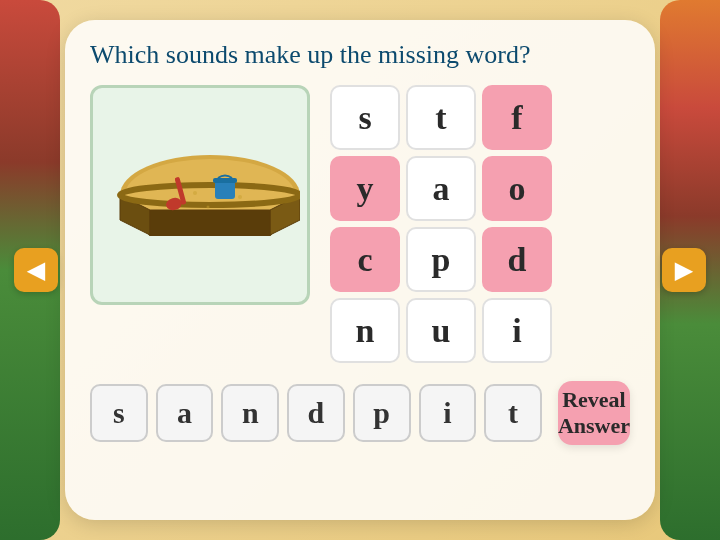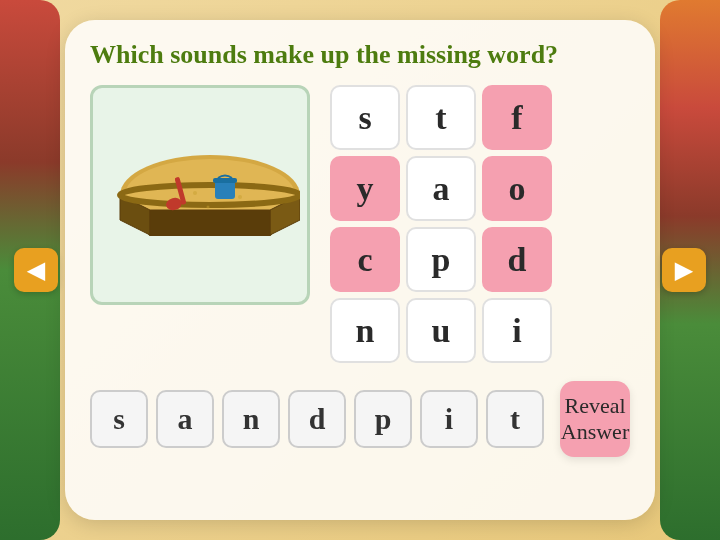--- a/index.html
+++ b/index.html
@@ -48,22 +48,22 @@
       height: 500px;
       background: rgba(255,255,255,0.85);
       border-radius: 30px;
       z-index: 2;
       padding: 20px 25px;
       box-shadow: 0 4px 20px rgba(0,0,0,0.15);
     }
 
     .question {
       font-size: 26px;
-      font-weight: bold;
-      color: #4d7c0f;
+      font-weight: normal;
+      color: #0c4a6e;
       margin-bottom: 15px;
       font-family: 'Comic Sans MS', cursive;
     }
 
     .content-area {
       display: flex;
       gap: 20px;
       align-items: flex-start;
     }
 
@@ -127,27 +127,27 @@
       align-items: center;
       justify-content: center;
       font-size: 30px;
       font-weight: bold;
       font-family: 'Comic Sans MS', cursive;
       color: #333;
     }
 
     .reveal-btn {
       flex: 1;
-      height: 76px;
+      height: 64px;
       background: #f5a0b0;
       border: none;
       border-radius: 14px;
       font-size: 22px;
       font-family: 'Comic Sans MS', cursive;
-      font-weight: normal;
+      font-weight: bold;
       color: #2a2a2a;
       cursor: pointer;
       display: flex;
       align-items: center;
       justify-content: center;
       margin-left: 8px;
       box-shadow: 0 3px 8px rgba(0,0,0,0.1);
     }
 
     

